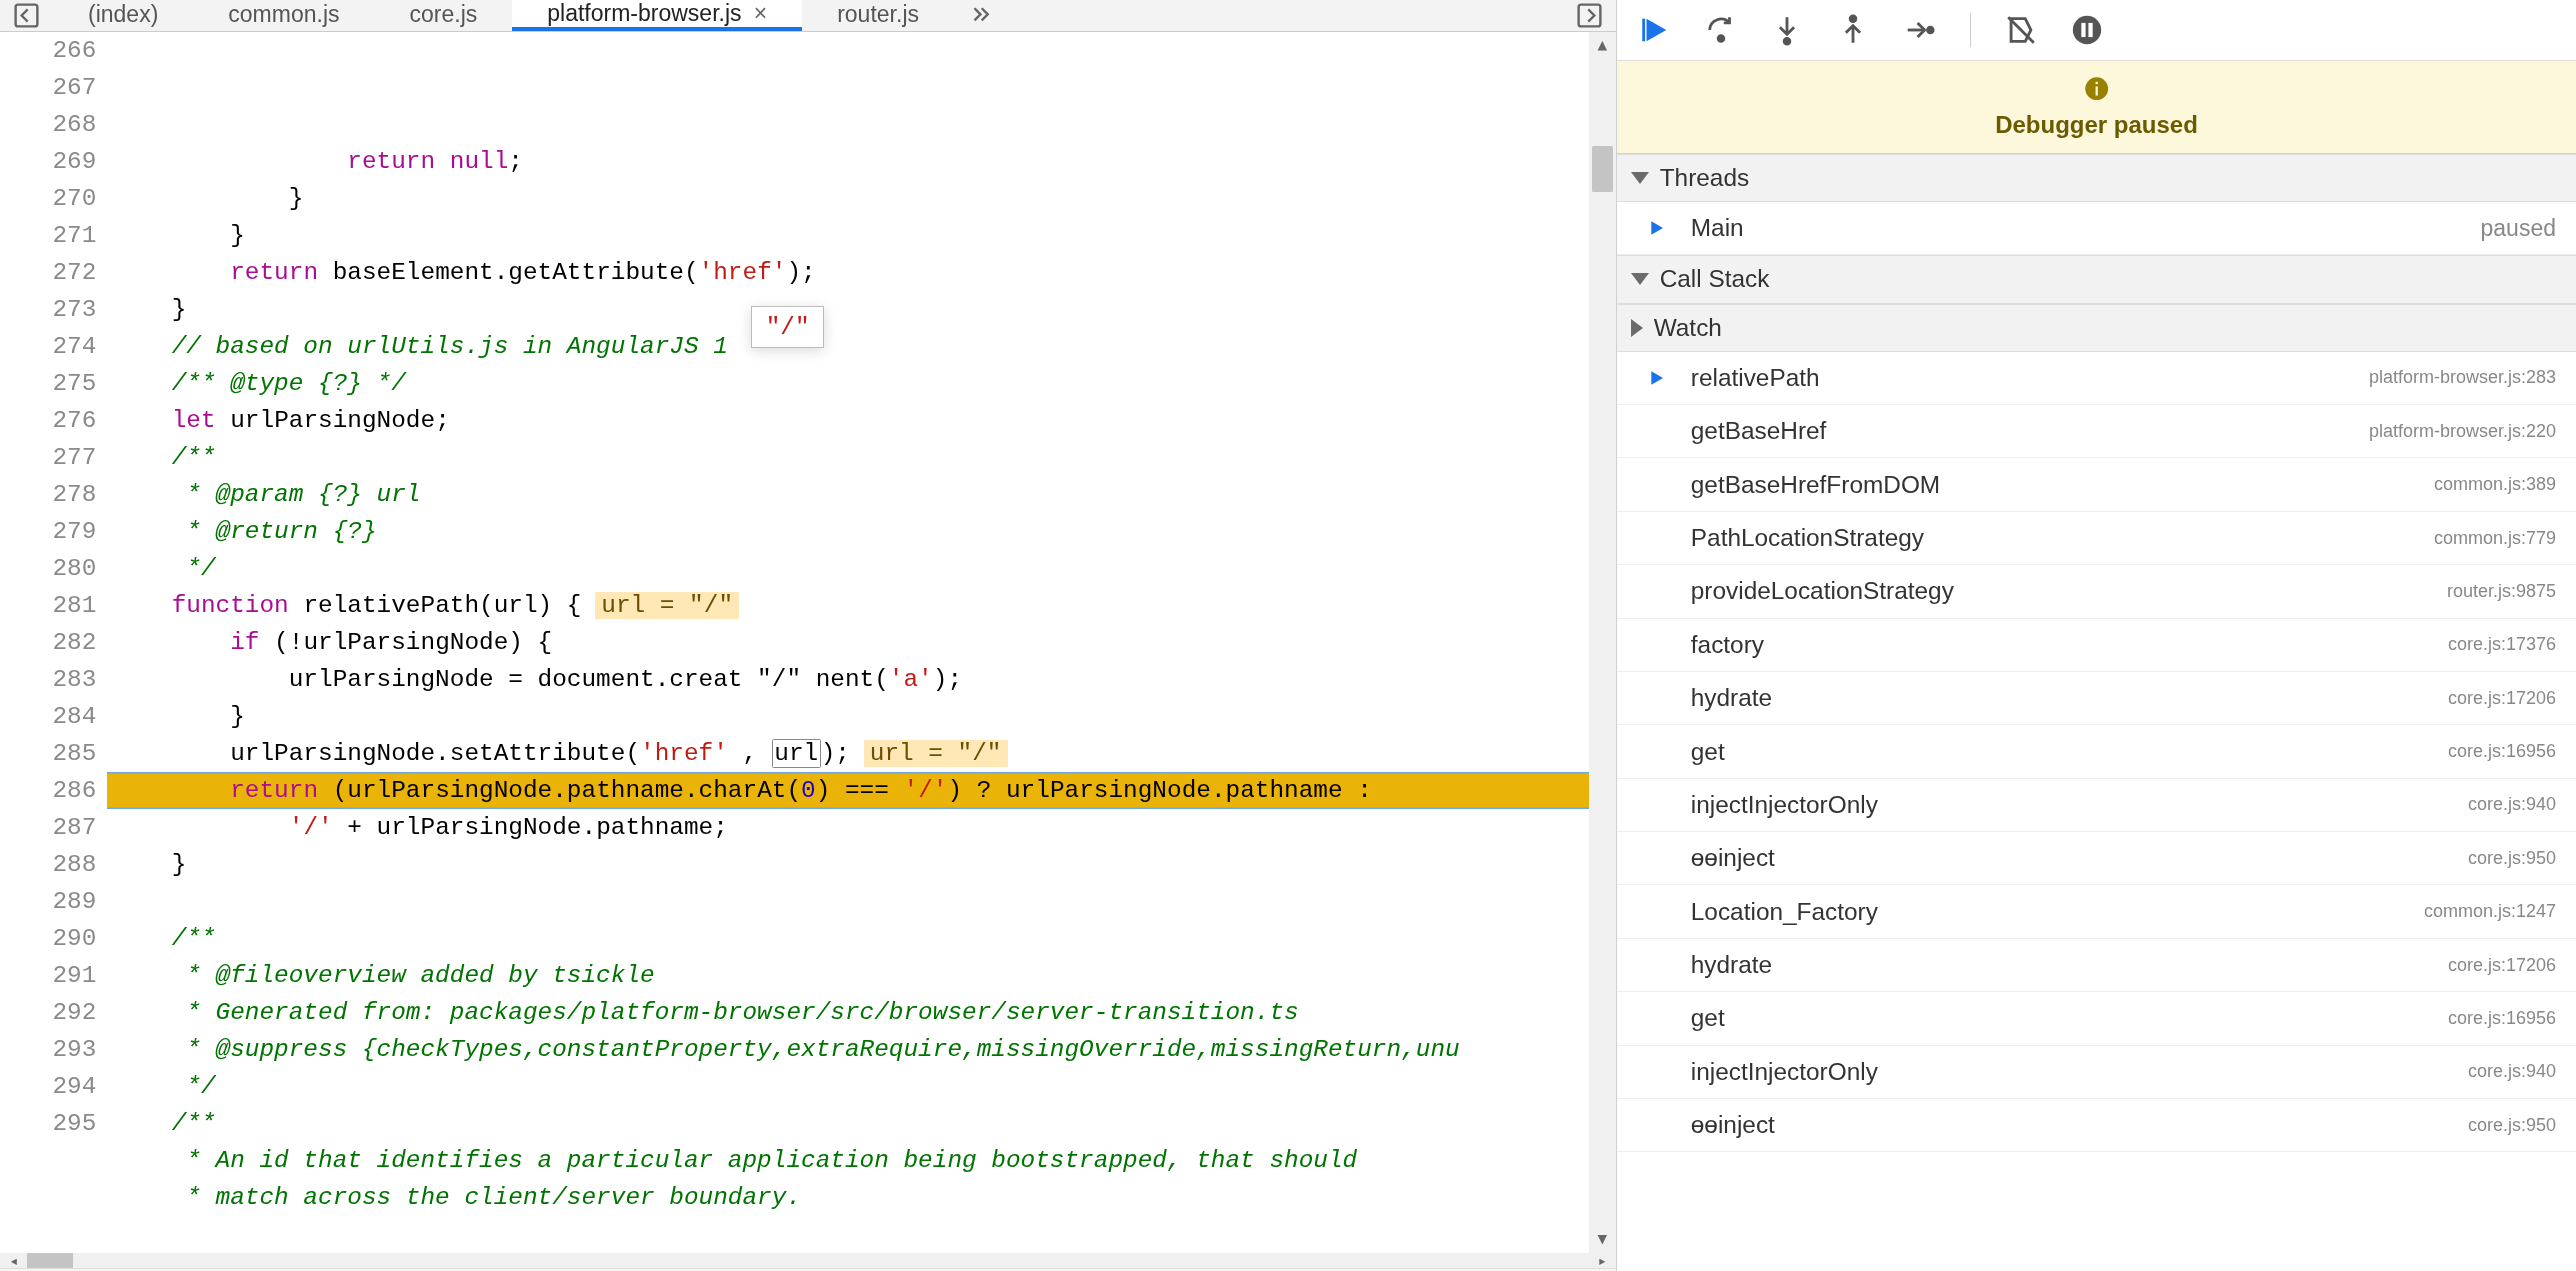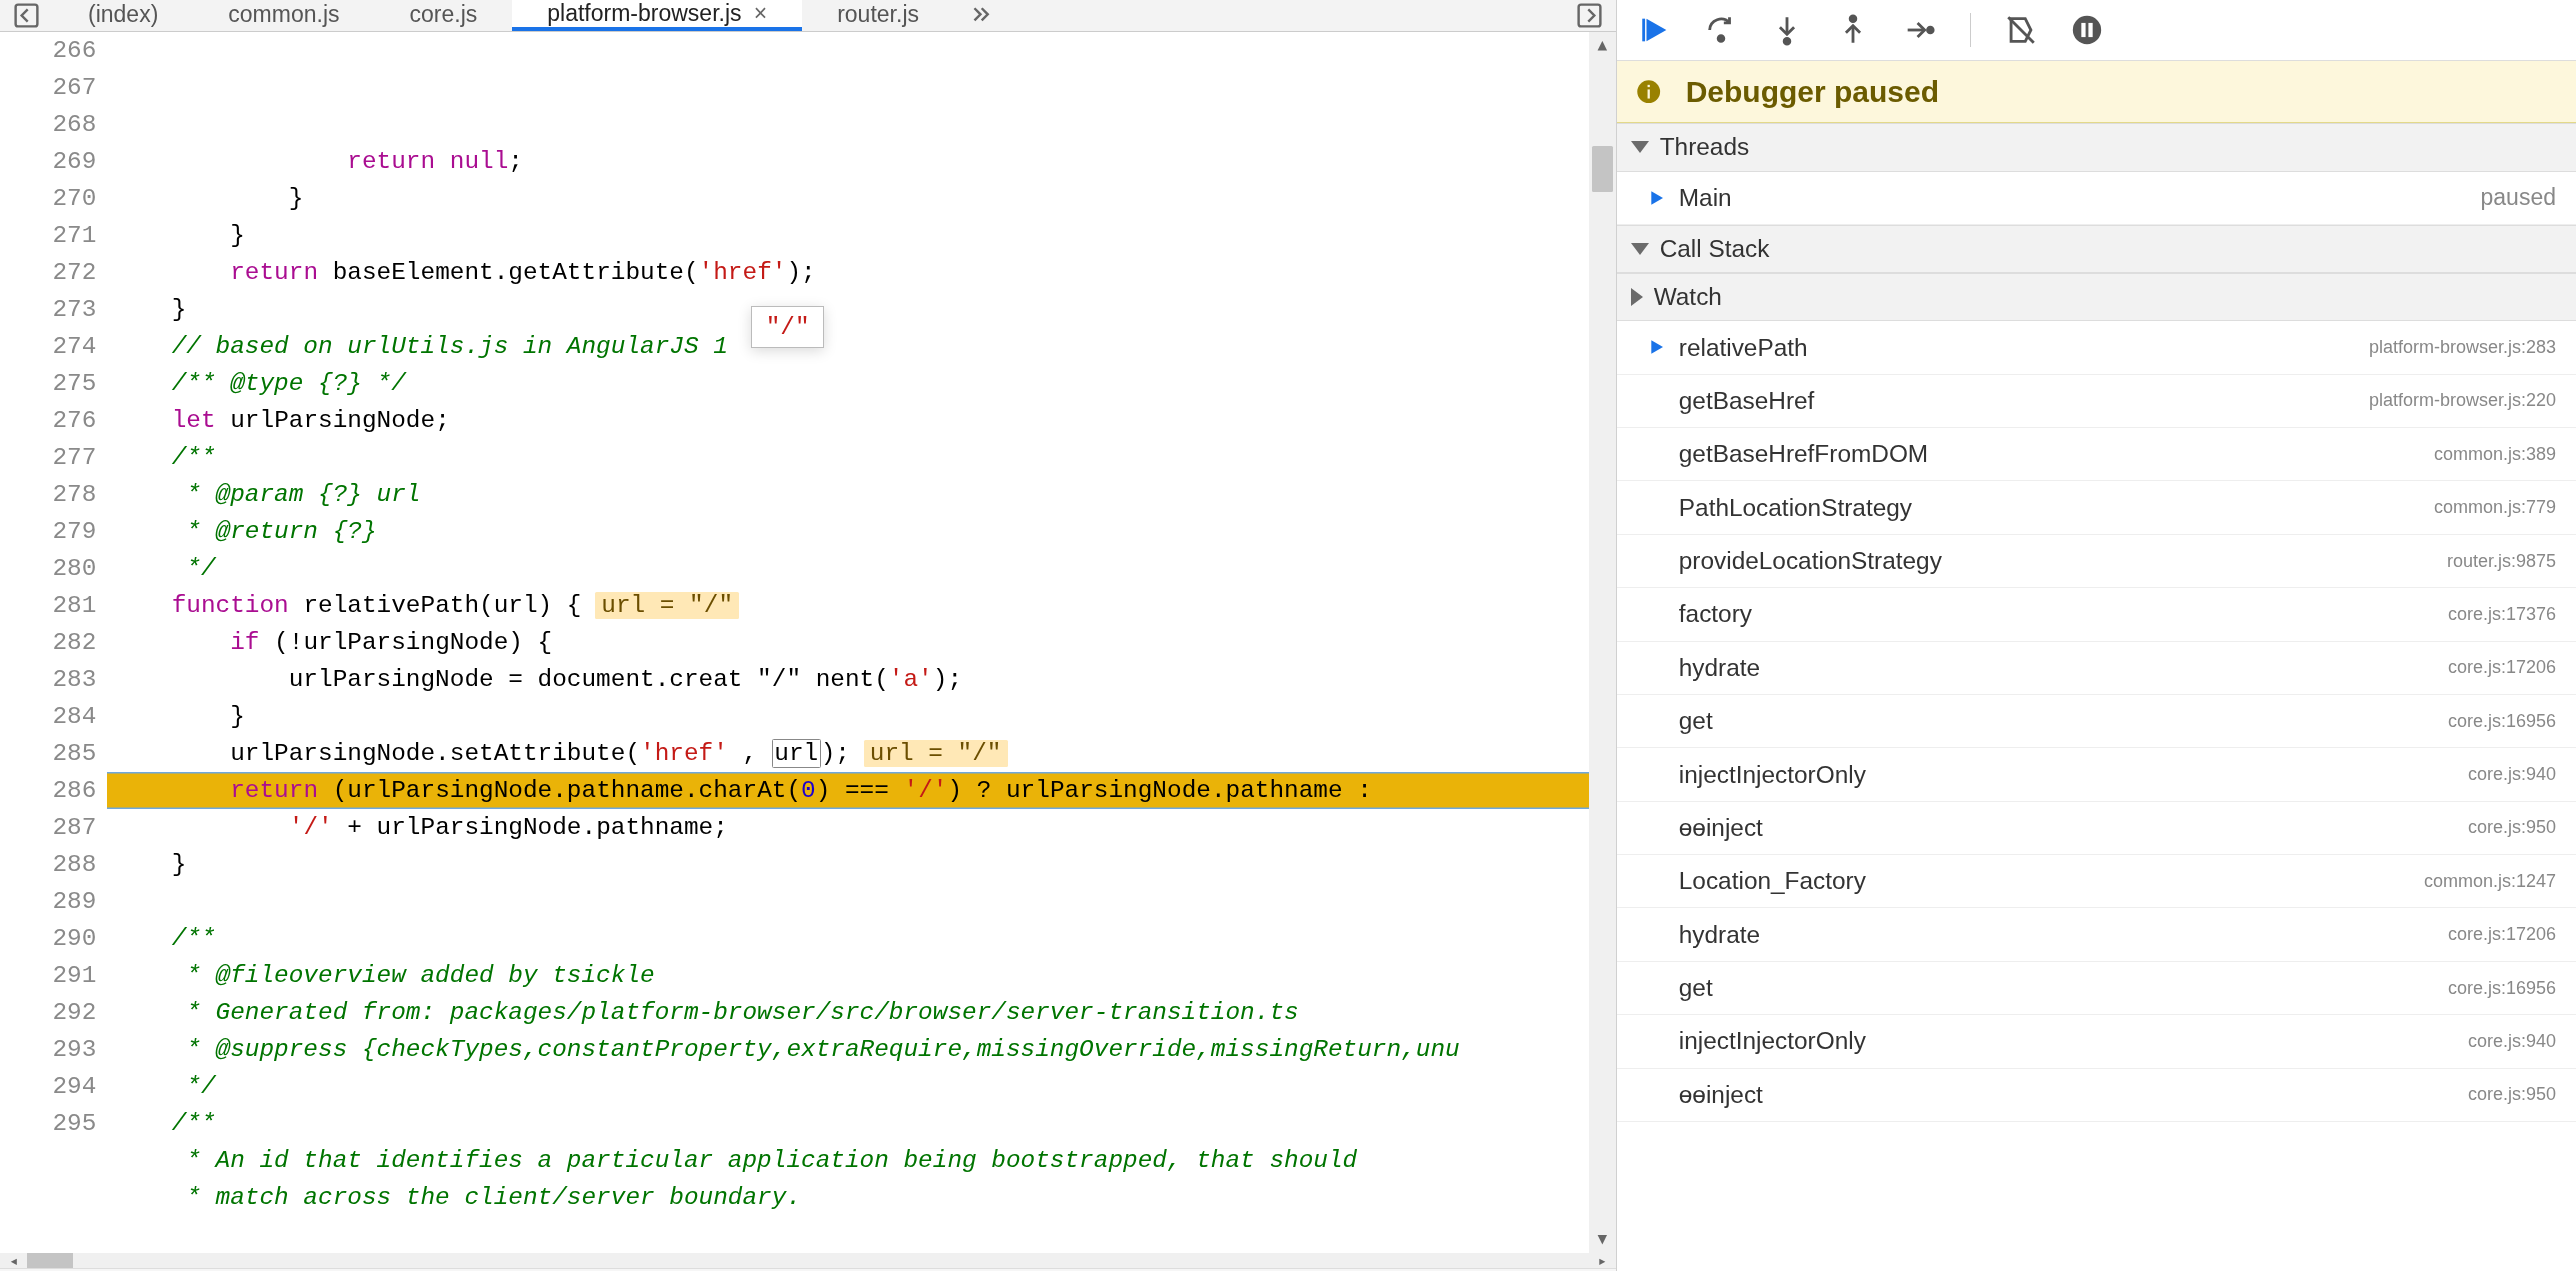--- a/index.html
+++ b/index.html
@@ -56,33 +56,33 @@
   .bottom-strip { height: 13.7px; background: #f6f6f6; border-top: 0.8px solid #ddd; }
 
   
   .right-pane { flex: 1; display: flex; flex-direction: column; background: #fff; }
 
   .dbg-toolbar { height: 61px; display: flex; align-items: center; gap: 26px; padding: 0 18.3px; border-bottom: 0.8px solid #ddd; }
   .dbg-toolbar .btn { width: 40px; height: 40px; display: flex; align-items: center; justify-content: center; color: #555; }
   .dbg-toolbar .btn.play svg { color: #1a73e8; }
   .dbg-toolbar .sep { width: 0.8px; height: 34px; background: #ccc; margin: 0 4.6px; }
 
-  .banner { background: #fdf7dc; color: #6b5b00; padding: 13.7px 18.3px; display: flex; align-items: center; gap: 23px; font-size: 30px; font-weight: 600; border-bottom: 0.8px solid #e3d98a; }
+  .banner { background: #fdf7dc; color: #6b5b00; padding: 13.7px 18.3px; display: flex; align-items: center; gap: 9px; font-size: 24px; font-weight: 600; border-bottom: 0.8px solid #e3d98a; flex-direction: column; }
   .banner svg { width: 27.4px; height: 27.4px; fill: #998100; }
 
   .section-header {
     background: #f2f2f2; border-top: 0.8px solid #ddd; border-bottom: 0.8px solid #ddd;
     padding: 9.1px 13.7px; font-size: 24.4px; color: #333; display: flex; align-items: center; gap: 11px;
   }
   .section-header .tri { width: 0; height: 0; }
   .tri.down { border-left: 9.1px solid transparent; border-right: 9.1px solid transparent; border-top: 12.2px solid #6b6b6b; }
   .tri.right { border-top: 9.1px solid transparent; border-bottom: 9.1px solid transparent; border-left: 12.2px solid #6b6b6b; }
 
   .row { display: flex; align-items: center; justify-content: space-between; padding: 12.2px 20px 12.2px 30.5px; font-size: 24.4px; color: #333; border-bottom: 0.8px solid #eee; }
-  .row .left-part { display: flex; align-items: center; gap: 10px; }
+  .row .left-part { display: flex; align-items: center; gap: 22px; }
   .row .loc { color: #888; font-size: 18px; }
   .row .arrow { width: 21.3px; height: 21.3px; display: inline-flex; align-items: center; justify-content: center; }
   .row.current .arrow svg { fill: #1a73e8; }
   .row .status { color: #888; font-size: 23px; }
 </style>
 </head>
 <body>
 
 <div class="root">
 

